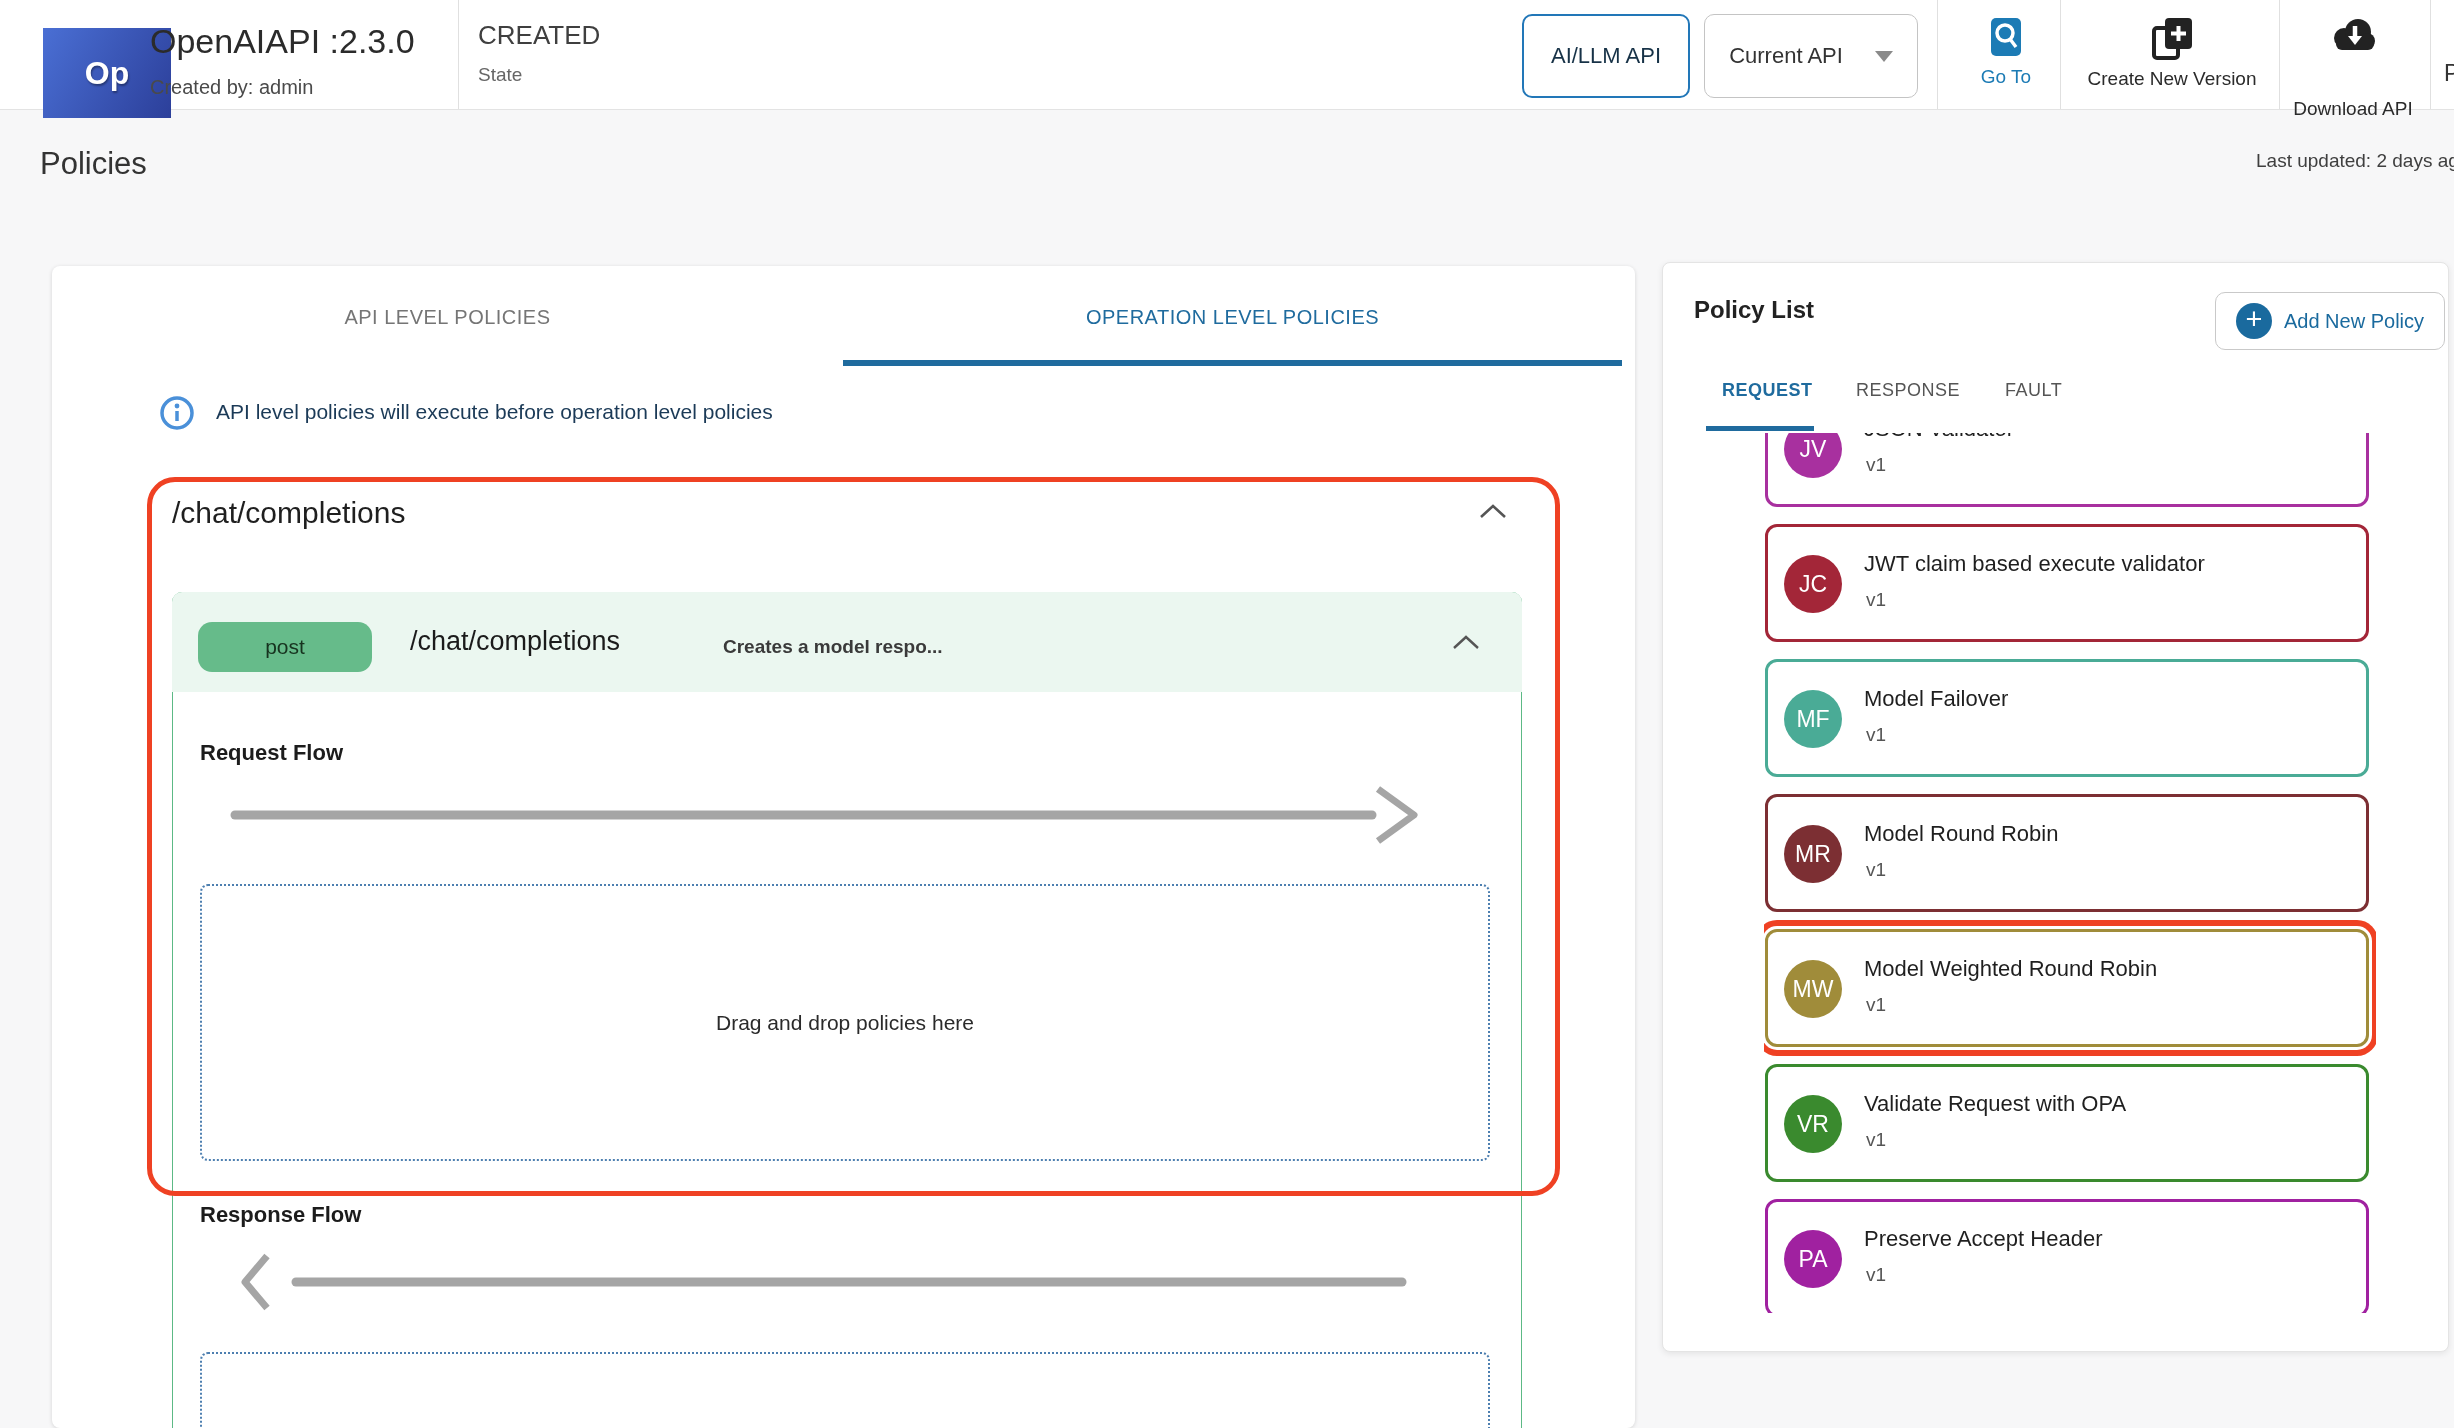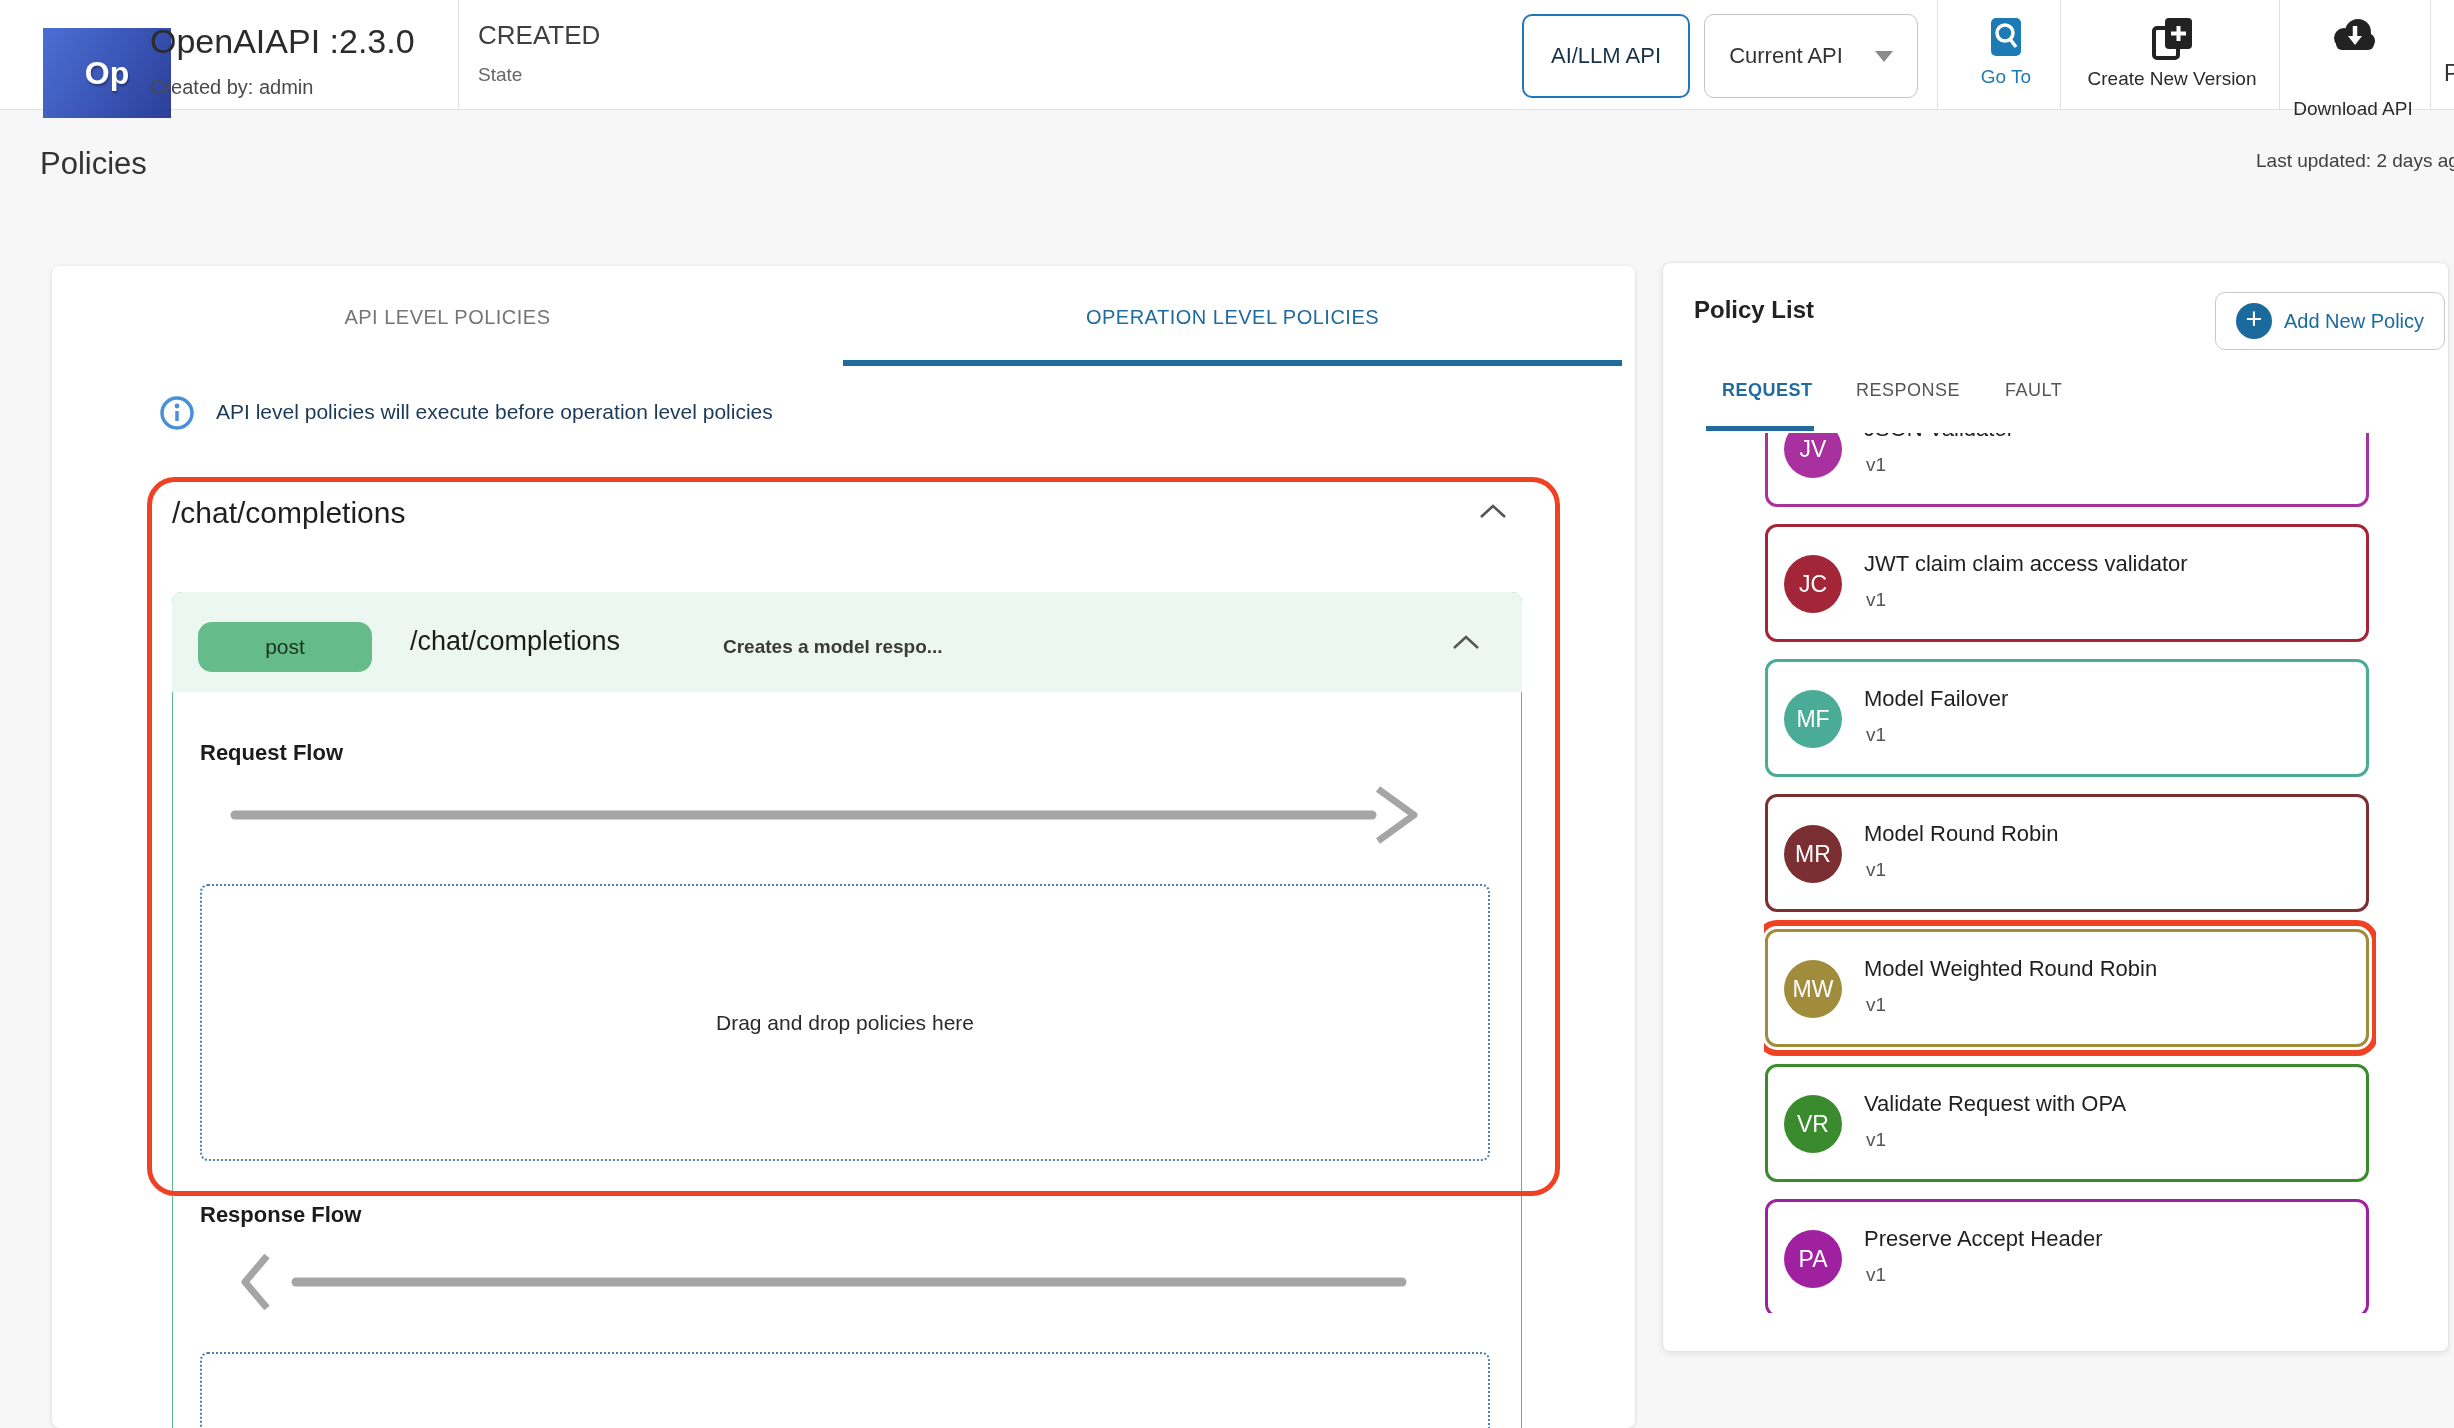--- a/index.html
+++ b/index.html
@@ -209,21 +209,21 @@
   <div class="pl-underline"></div>
 
   <div class="pl-scroll" id="policy-scroll">
       <div class="policy-card" style="top: -44px; border-color: rgb(168, 48, 159);">
       <div class="avatar" style="background: rgb(168, 48, 159);">JV</div>
       <div class="pname">JSON Validator</div>
       <div class="pver">v1</div>
     </div>
       <div class="policy-card" style="top: 91px; border-color: rgb(163, 38, 56);">
       <div class="avatar" style="background: rgb(163, 38, 56);">JC</div>
-      <div class="pname">JWT claim claim access validator</div>
+      <div class="pname">JWT claim based execute validator</div>
       <div class="pver">v1</div>
     </div>
       <div class="policy-card" style="top: 226px; border-color: rgb(74, 171, 150);">
       <div class="avatar" style="background: rgb(74, 171, 150);">MF</div>
       <div class="pname">Model Failover</div>
       <div class="pver">v1</div>
     </div>
       <div class="policy-card" style="top: 361px; border-color: rgb(124, 47, 51); padding-left: 7px;">
       <div class="avatar" style="background: rgb(124, 47, 51);">MR</div>
       <div class="pname">Model Round Robin</div>

